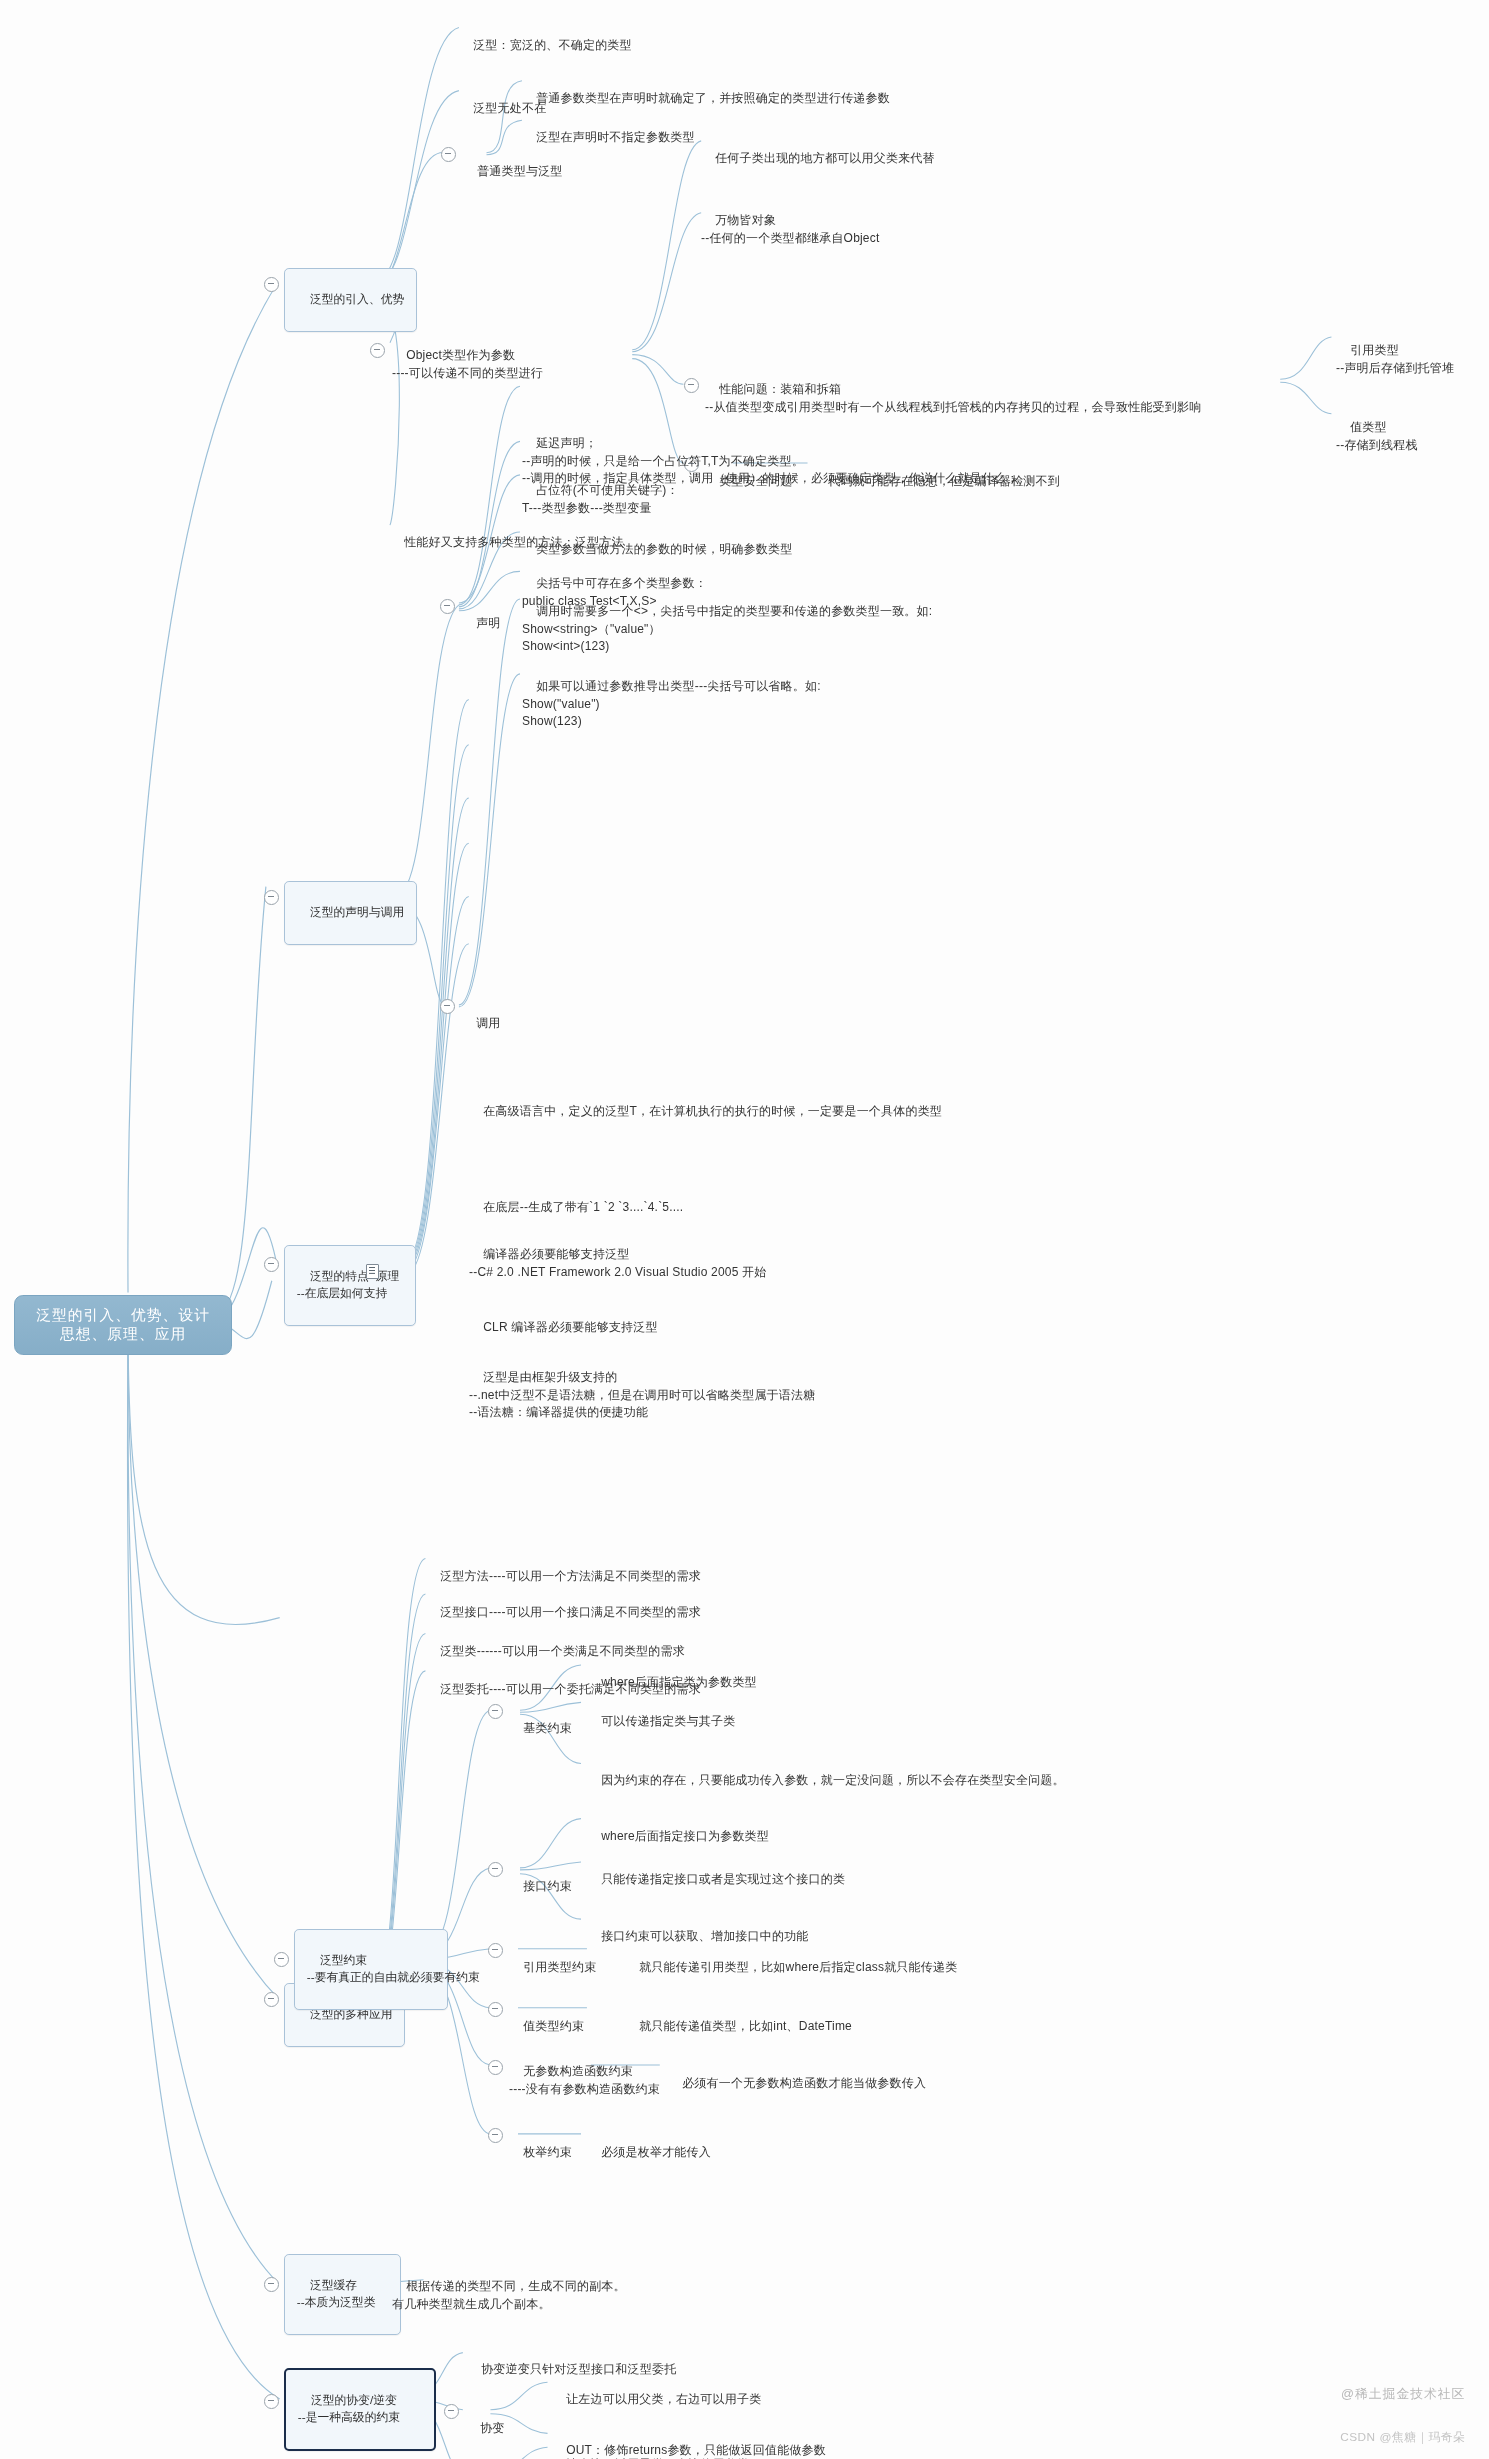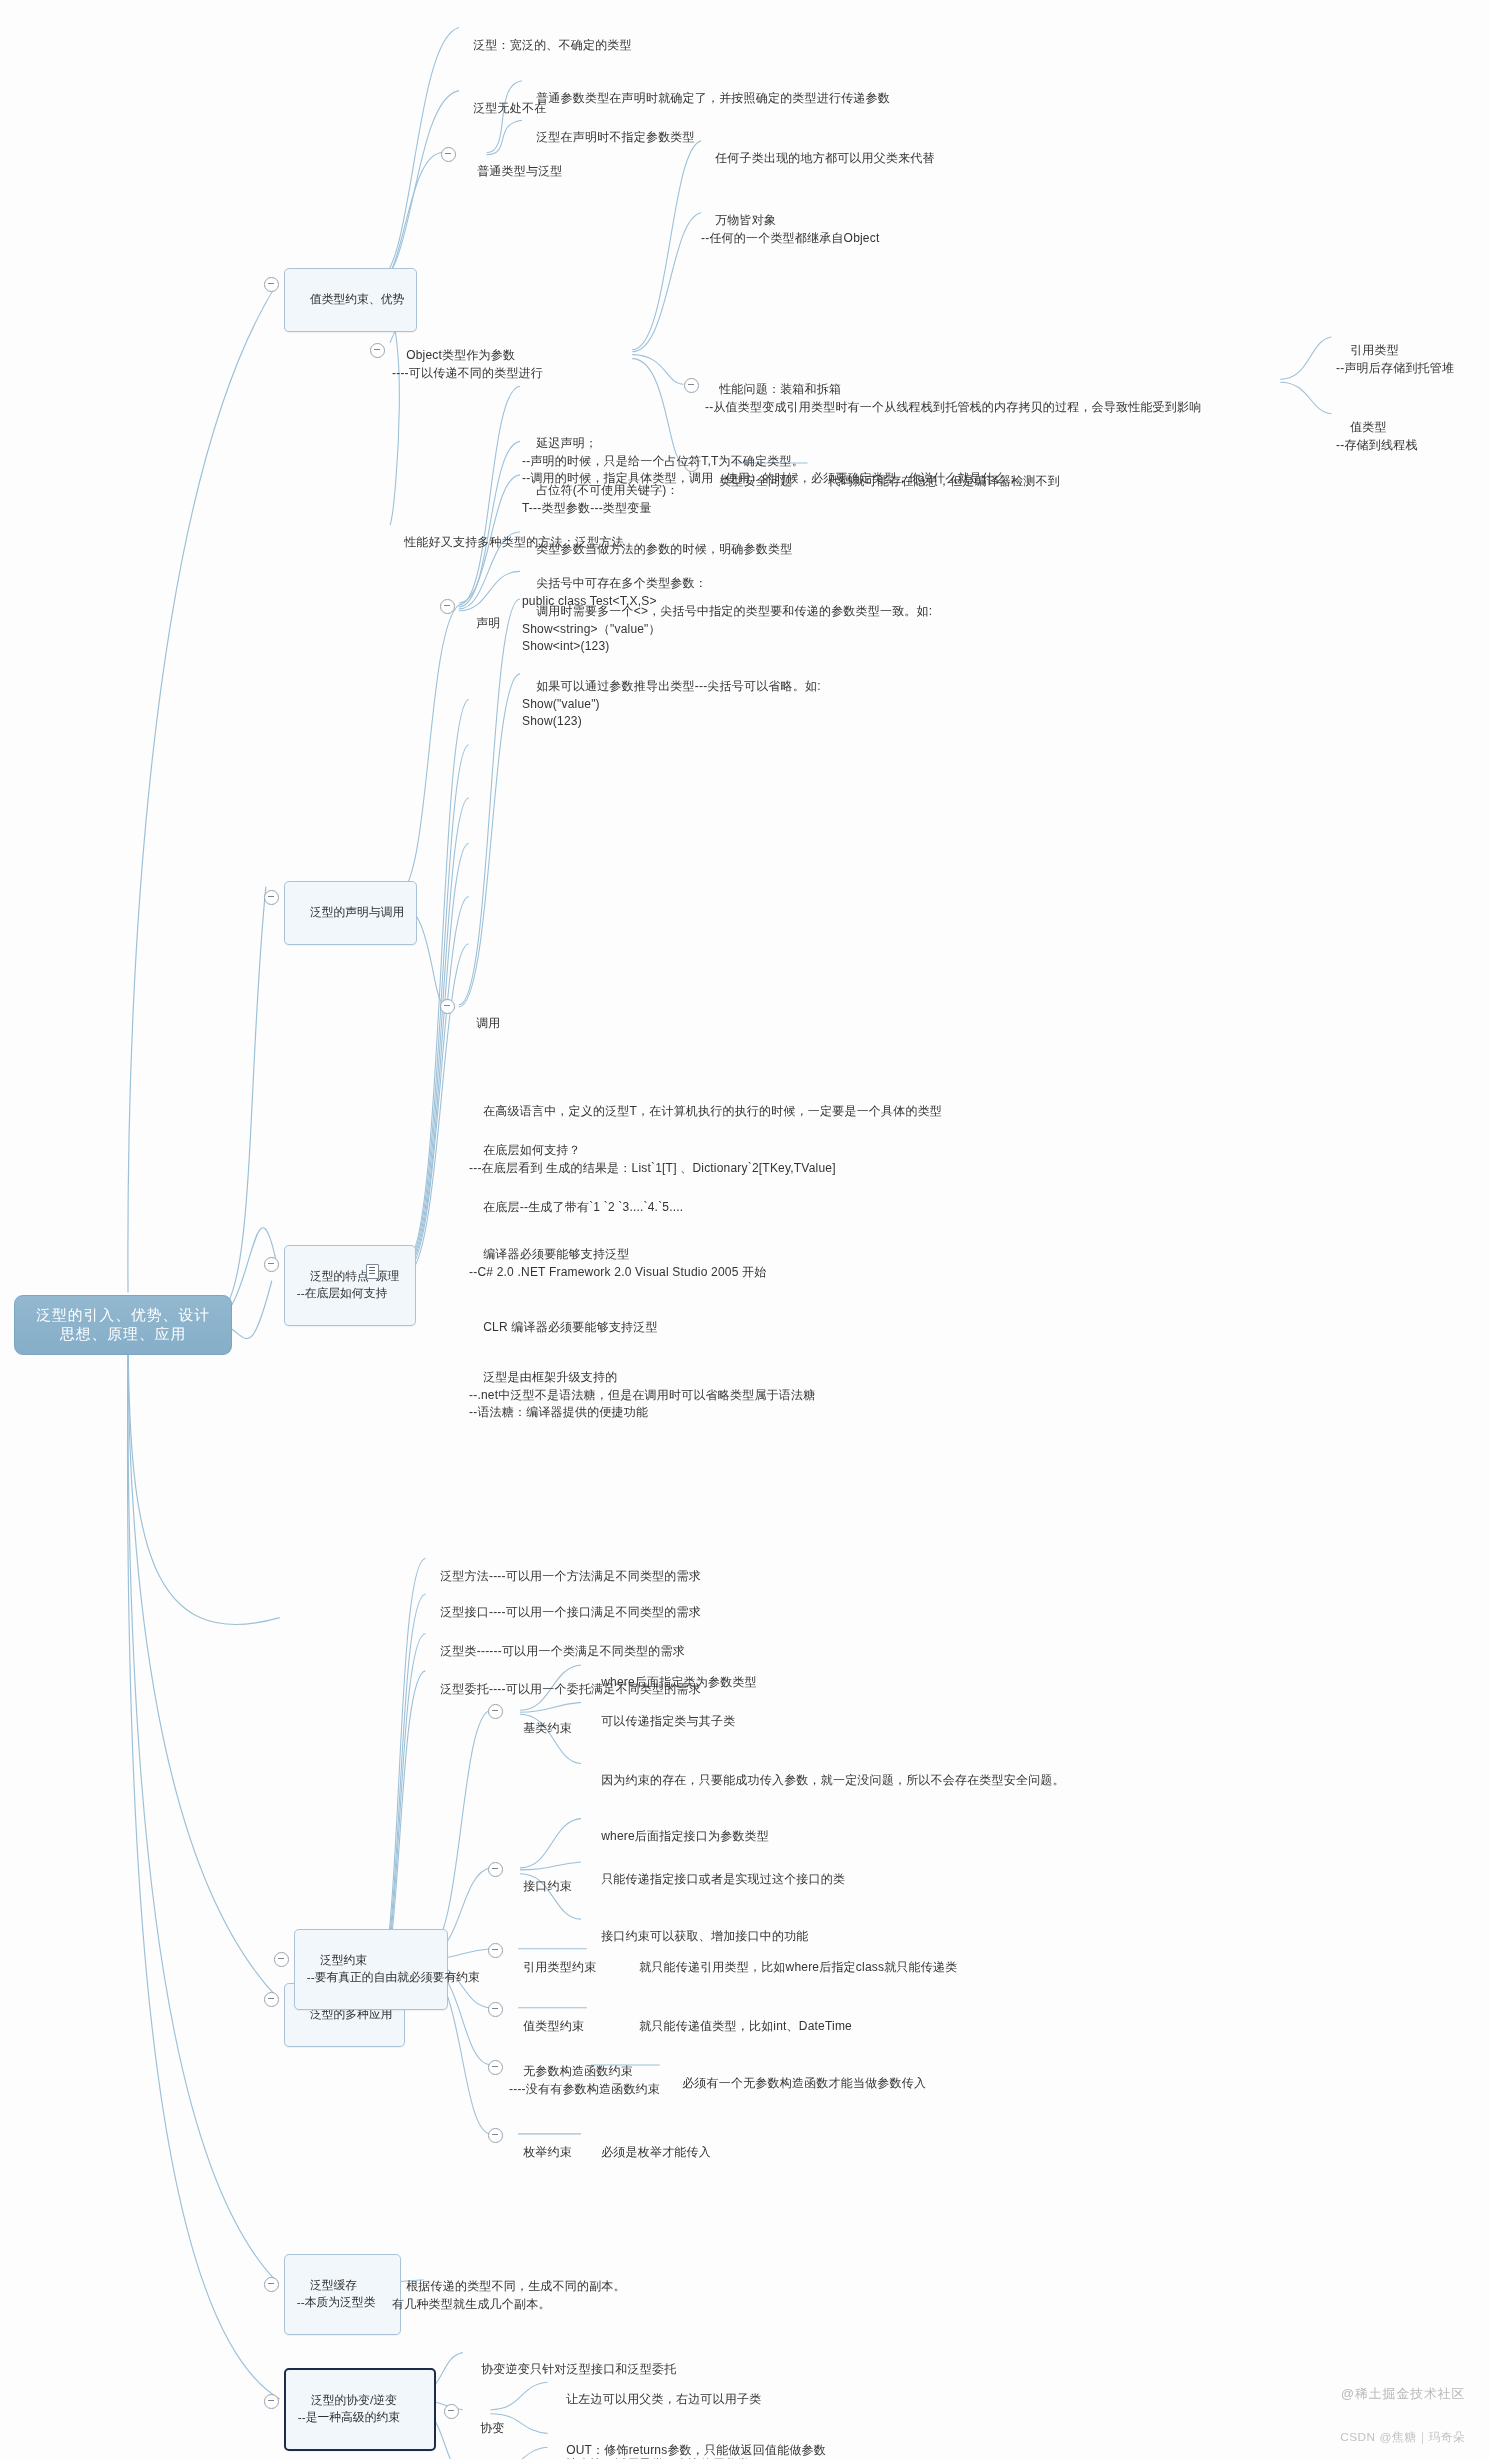--- a/index.html
+++ b/index.html
@@ -185,21 +185,21 @@
       <path d="M498 2514 C 530 2514, 528 2534, 556 2536"></path>
     </g>
   </svg>
 
   <div class="root" style="left:13.8px; top:1295px; width:185px; text-align:center;">
     <span>泛型的引入、优势、设计思想、原理、应用</span>
   </div>
 
   <div class="toggle" style="left:264px; top:277px;"></div>
   <div class="node boxed" style="left:284px; top:268px;">
-    <span>值类型约束、优势</span>
+    <span>泛型的引入、优势</span>
   </div>
 
   <div class="node leaf" style="left:459px; top:19.7px;">
     <span>泛型：宽泛的、不确定的类型</span></div>
 
   <div class="node leaf" style="left:459px; top:83px;">
     <span>泛型无处不在</span></div>
 
   <div class="toggle" style="left:441px; top:147px;"></div>
   <div class="node leaf" style="left:463px; top:146px;">
@@ -277,23 +277,20 @@
 
   <div class="toggle" style="left:264px; top:1257px;"></div>
   <div class="node boxed" style="left:284px; top:1245px; width:106px;">
     <span>泛型的特点+原理
 --在底层如何支持</span>
   </div>
   <div class="note-icon" style="left:366px; top:1264px;"></div>
 
   <div class="node leaf" style="left:469px; top:1086px;">
     <span>在高级语言中，定义的泛型T，在计算机执行的执行的时候，一定要是一个具体的类型</span></div>
-  <div class="node leaf" style="left:469px; top:1125px;">
-    <span>在底层如何支持？
----在底层看到 生成的结果是：List`1[T] 、Dictionary`2[TKey,TValue]</span></div>
   <div class="node leaf" style="left:469px; top:1182px;">
     <span>在底层--生成了带有`1 `2 `3....`4.`5....</span></div>
   <div class="node leaf" style="left:469px; top:1229px;">
     <span>编译器必须要能够支持泛型
 --C# 2.0 .NET Framework 2.0 Visual Studio 2005 开始</span></div>
   <div class="node leaf" style="left:469px; top:1302px;">
     <span>CLR 编译器必须要能够支持泛型</span></div>
   <div class="node leaf" style="left:469px; top:1352px;">
     <span>泛型是由框架升级支持的
 --.net中泛型不是语法糖，但是在调用时可以省略类型属于语法糖

